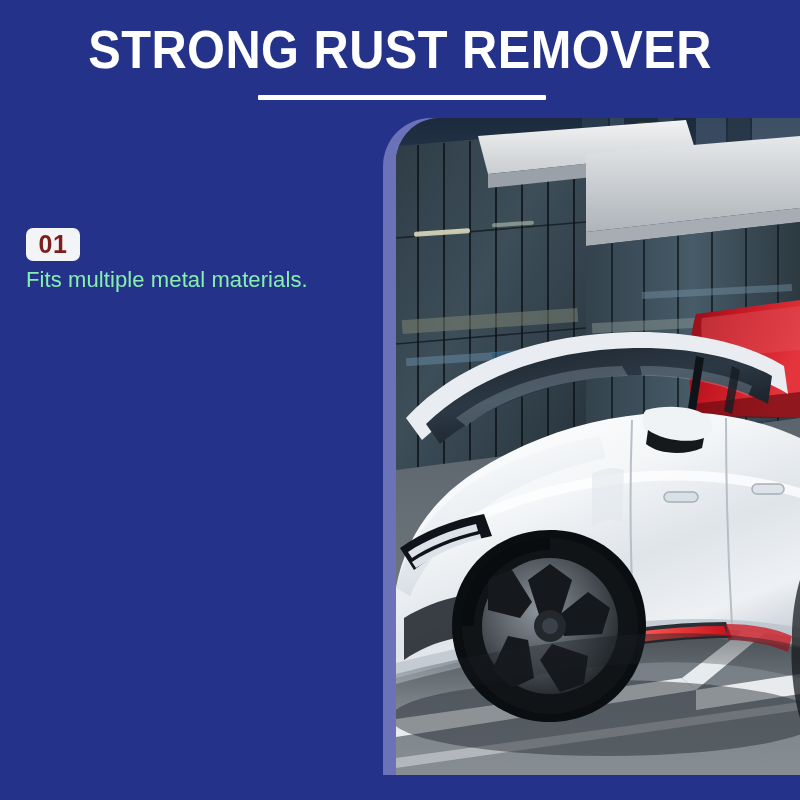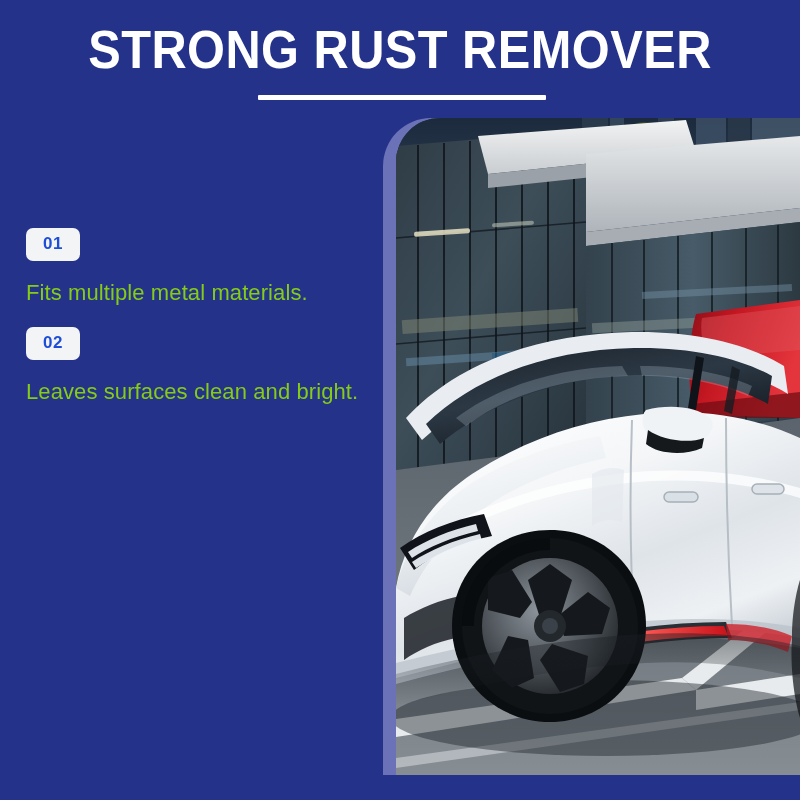--- a/index.html
+++ b/index.html
@@ -58,31 +58,31 @@
     width: 350px;
   }
   .feature {
     margin-bottom: 20px;
   }
   .badge {
     display: inline-block;
     min-width: 40px;
     padding: 2px 7px 3px 7px;
     background: #f3f4f6;
-    color: #1d4ed8;
+    color: #7f1d1d;
     border-radius: 7px;
-    font-size: 17px;
+    font-size: 25px;
     font-weight: 700;
     line-height: 28px;
     text-align: center;
     letter-spacing: 0.5px;
   }
   .feature-text {
-    margin-top: 17px;
-    color: #84cc16;
+    margin-top: 4px;
+    color: #86efac;
     font-size: 22px;
     font-weight: 400;
     line-height: 29px;
     letter-spacing: 0.1px;
     max-width: 345px;
   }
 
   
   .photo-frame {
     position: absolute;
@@ -120,24 +120,20 @@
     <div class="title-rule"></div>
   </div>
 
   <div class="features">
 
     <div class="feature">
       <div class="badge">01</div>
       <div class="feature-text">Fits multiple metal materials.</div>
     </div>
 
-    <div class="feature">
-      <div class="badge">02</div>
-      <div class="feature-text">Leaves surfaces clean and bright.</div>
-    </div>
 
 
 
   </div>
 
   <div class="photo-frame">
     <div class="photo">
       <svg viewBox="0 0 404 657" preserveAspectRatio="xMidYMid slice">
         <defs>
           <linearGradient id="skyG" x1="0" y1="0" x2="0" y2="1">

